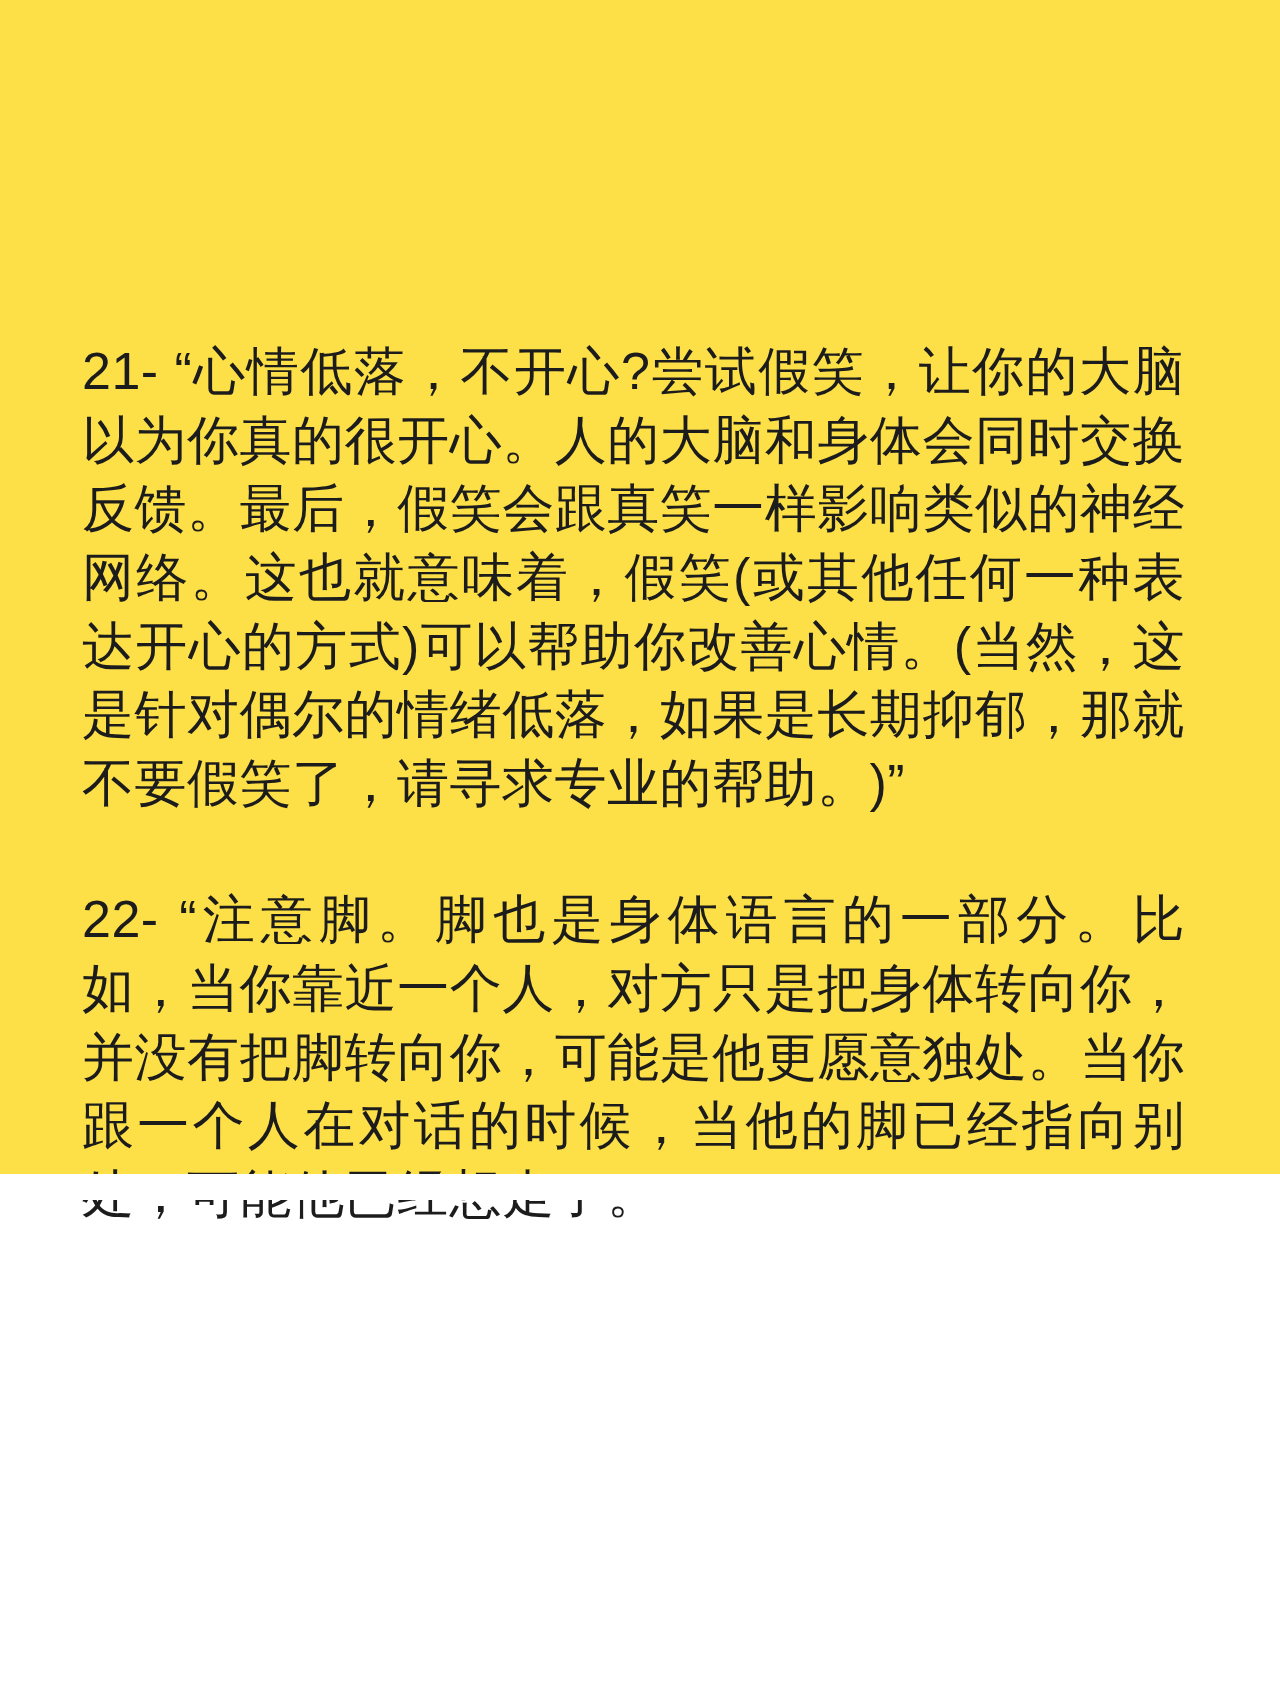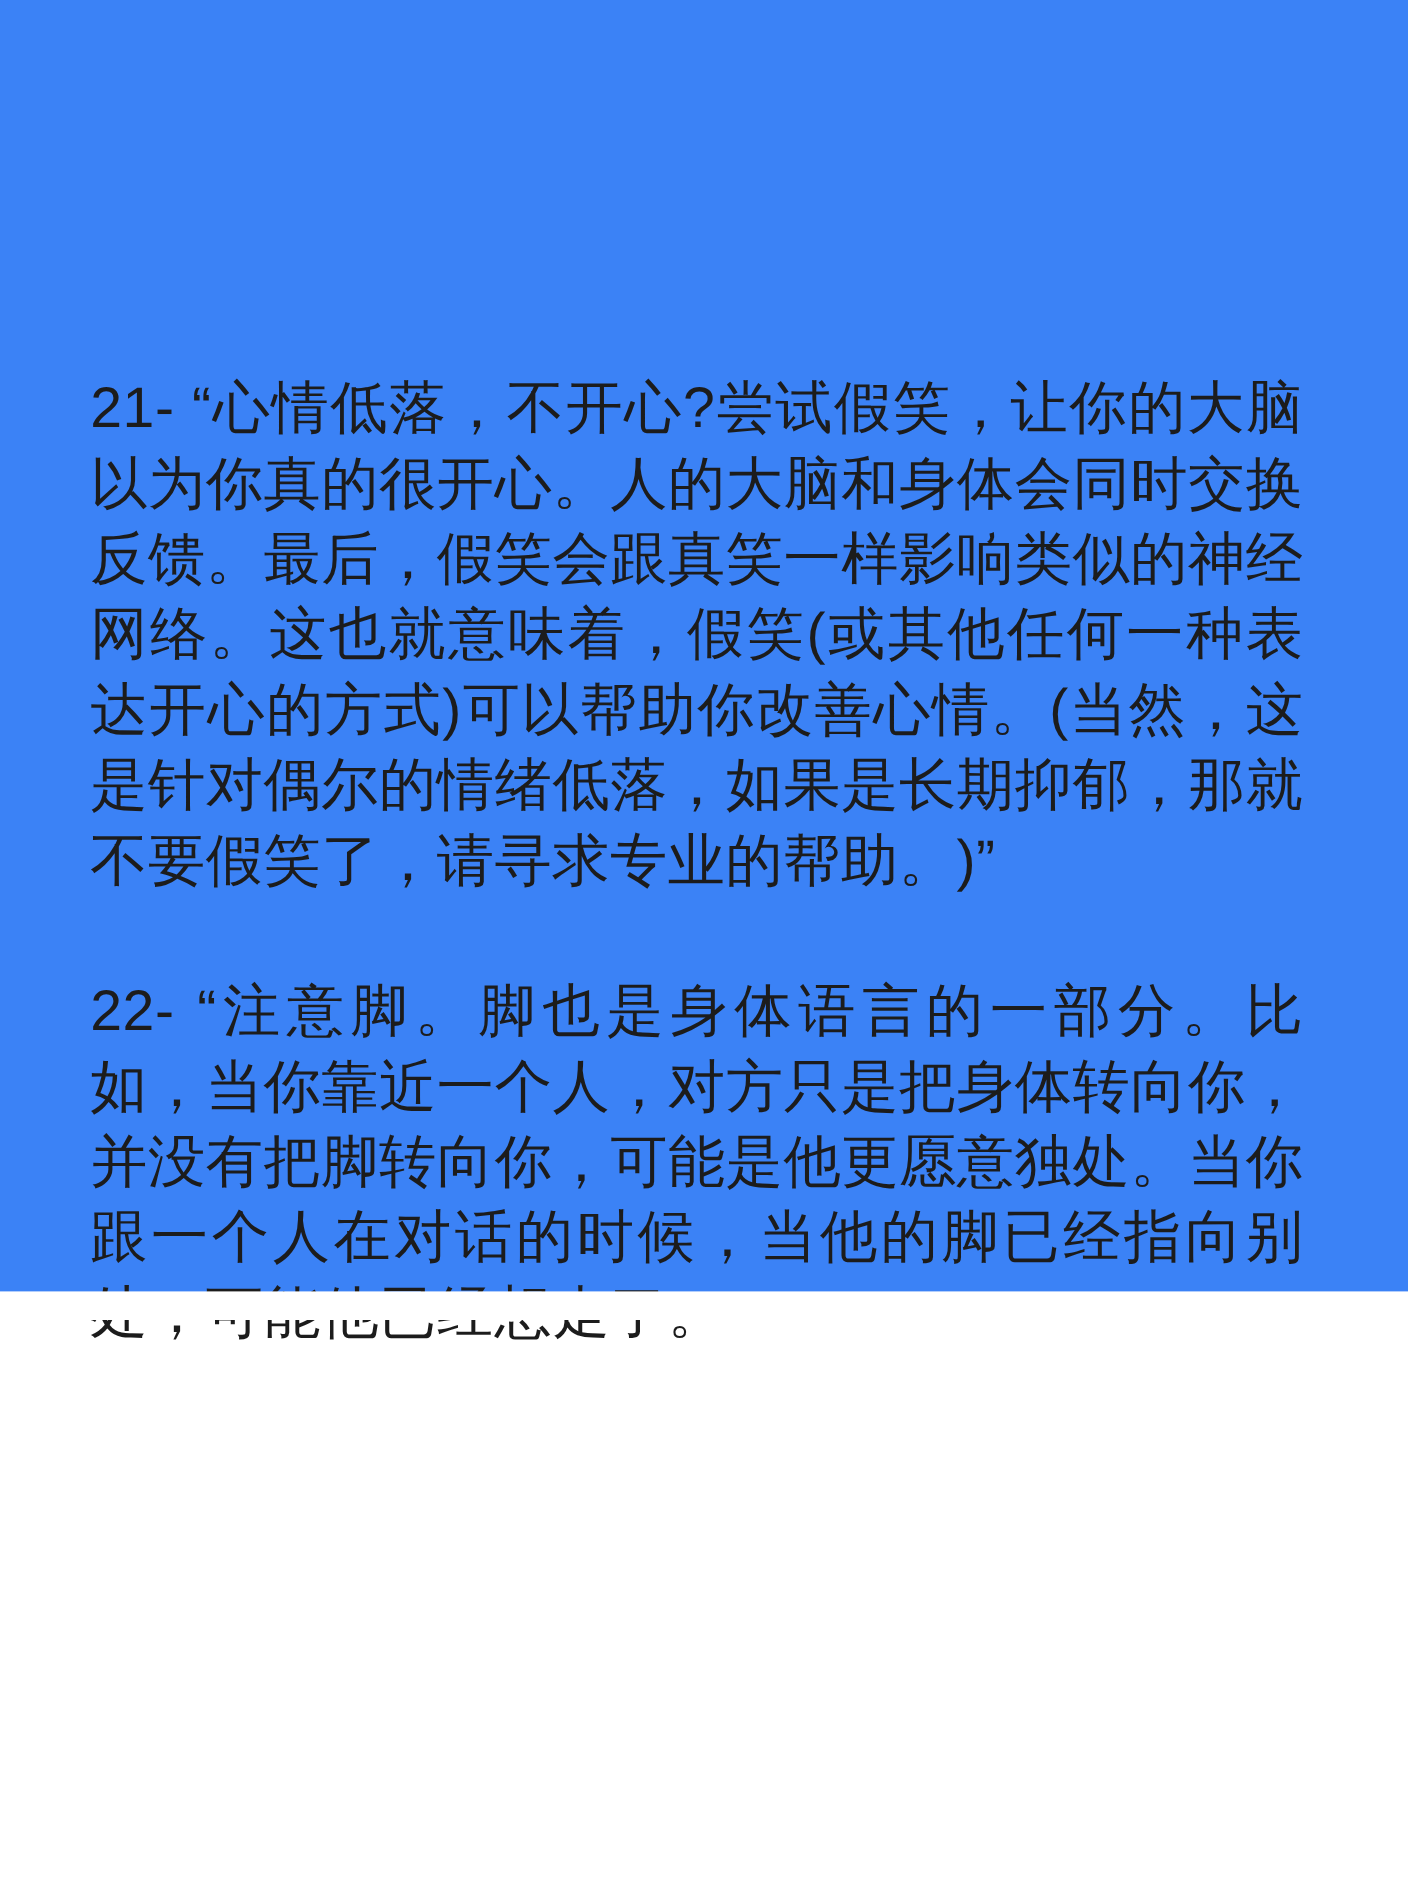--- a/index.html
+++ b/index.html
@@ -12,21 +12,21 @@
     height: 1706px;
     font-family: "Liberation Sans", "DejaVu Sans", sans-serif;
     color: #1a1a1a;
     overflow: hidden;
   }
   .page {
     width: 1280px;
     height: 1200px;
     box-sizing: border-box;
     padding: 285px 95px 0 82px;
-    background: #3b82f6;
+    background: #fde047;
     position: relative;
   }
   .paragraph {
     font-size: 52px;
     line-height: 1.32;
     letter-spacing: 0.5px;
     text-align: justify;
     text-justify: inter-character;
     color: #1c1c1c;
     font-weight: 400;

